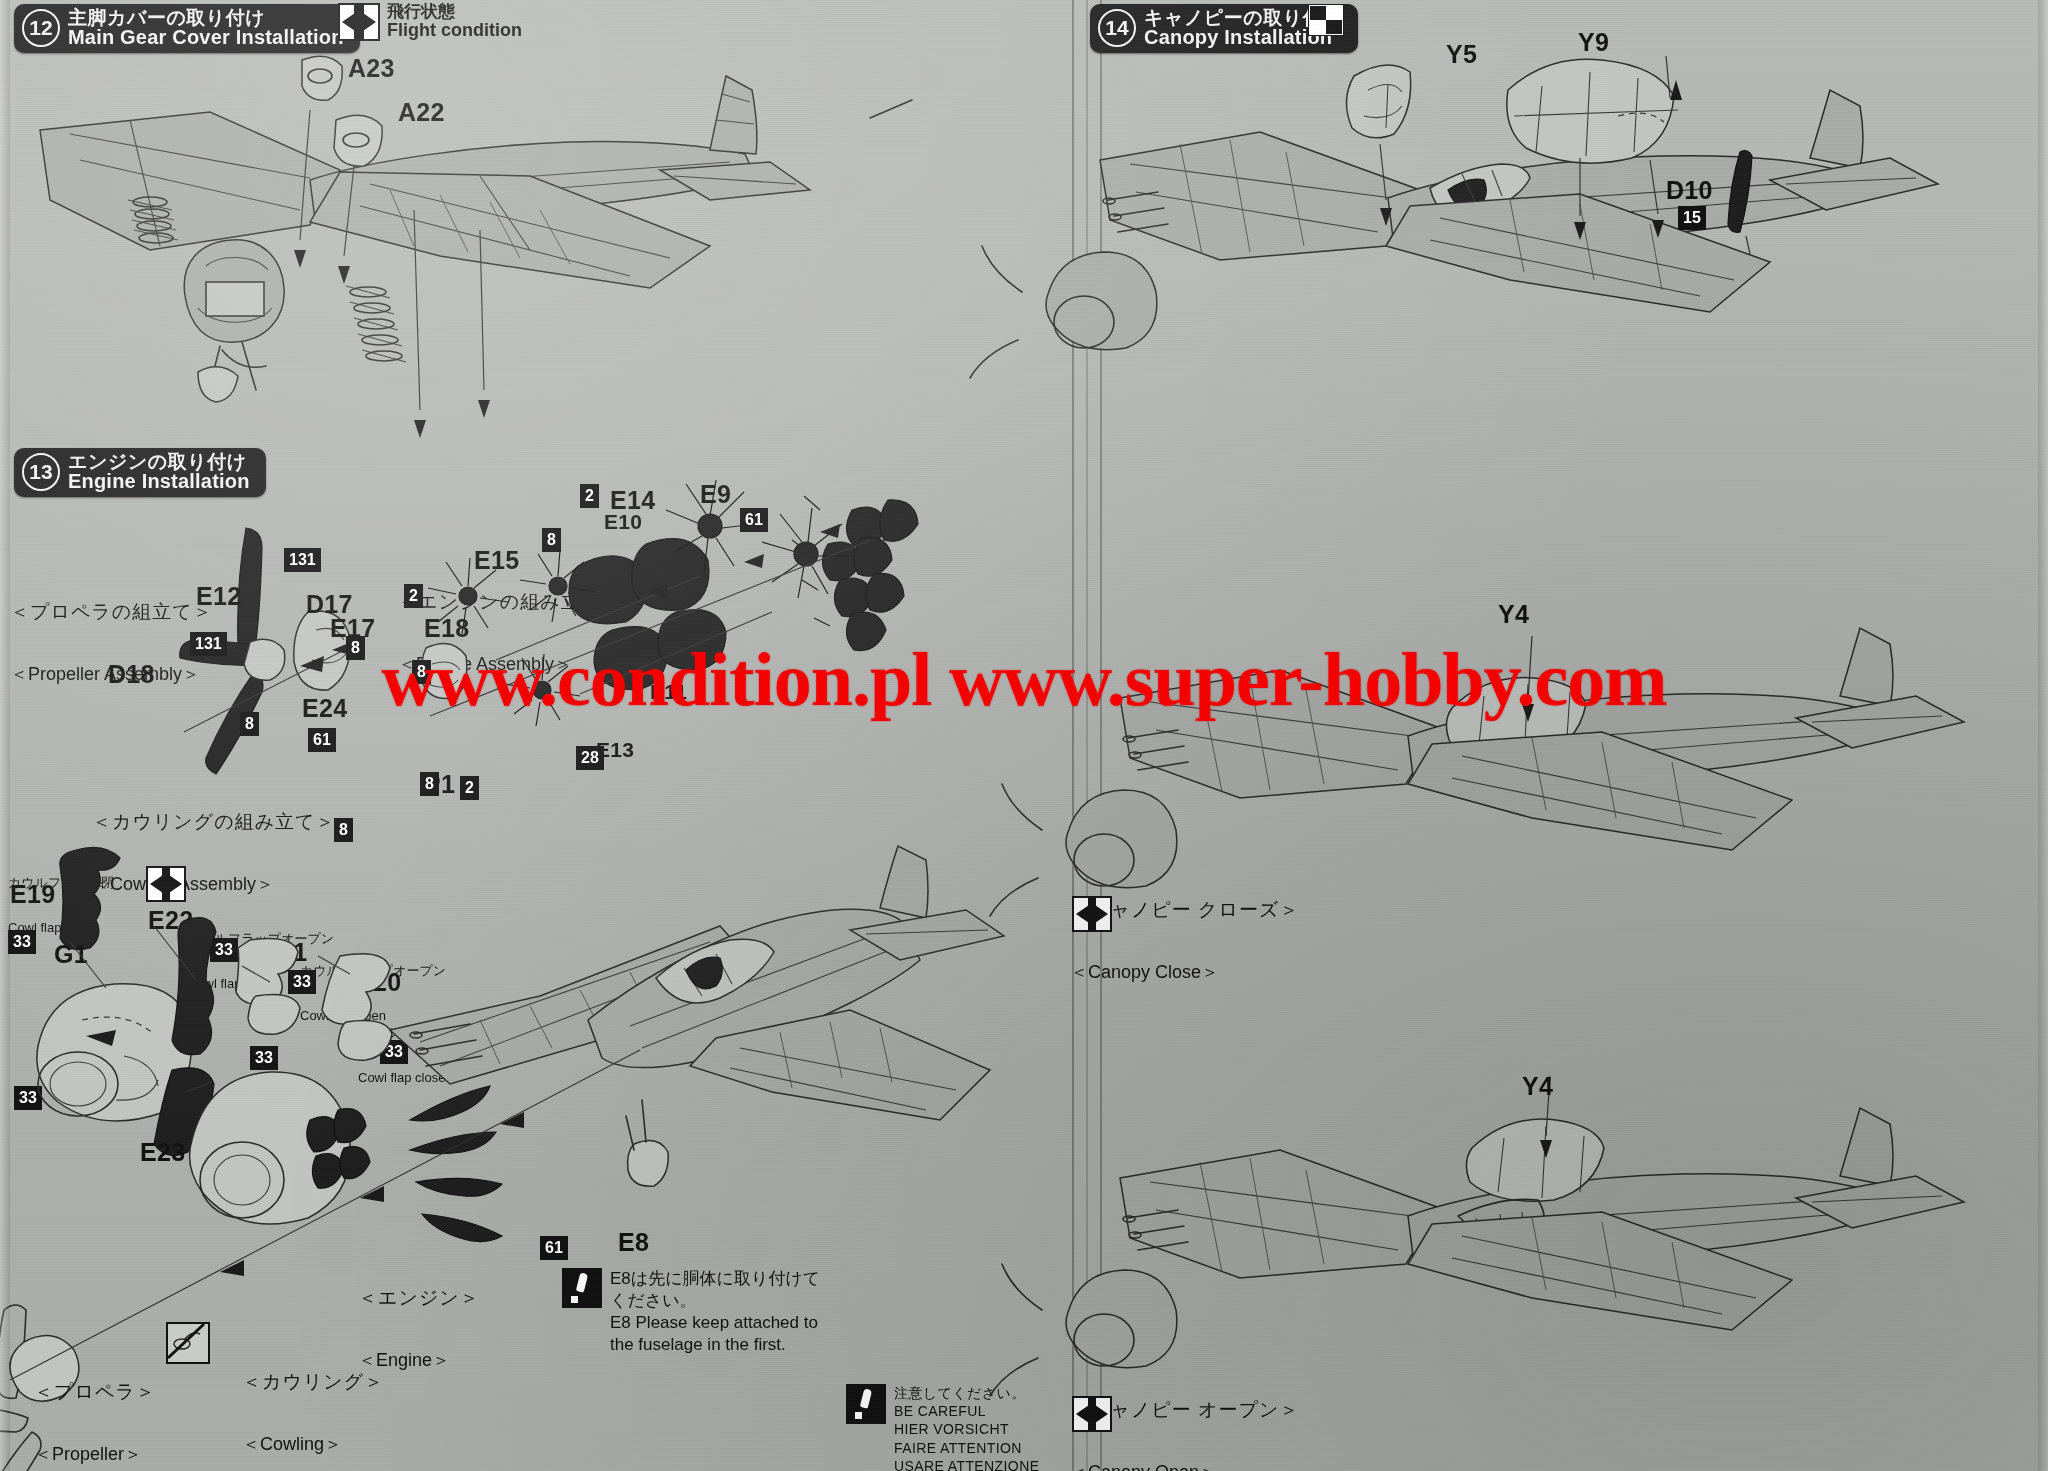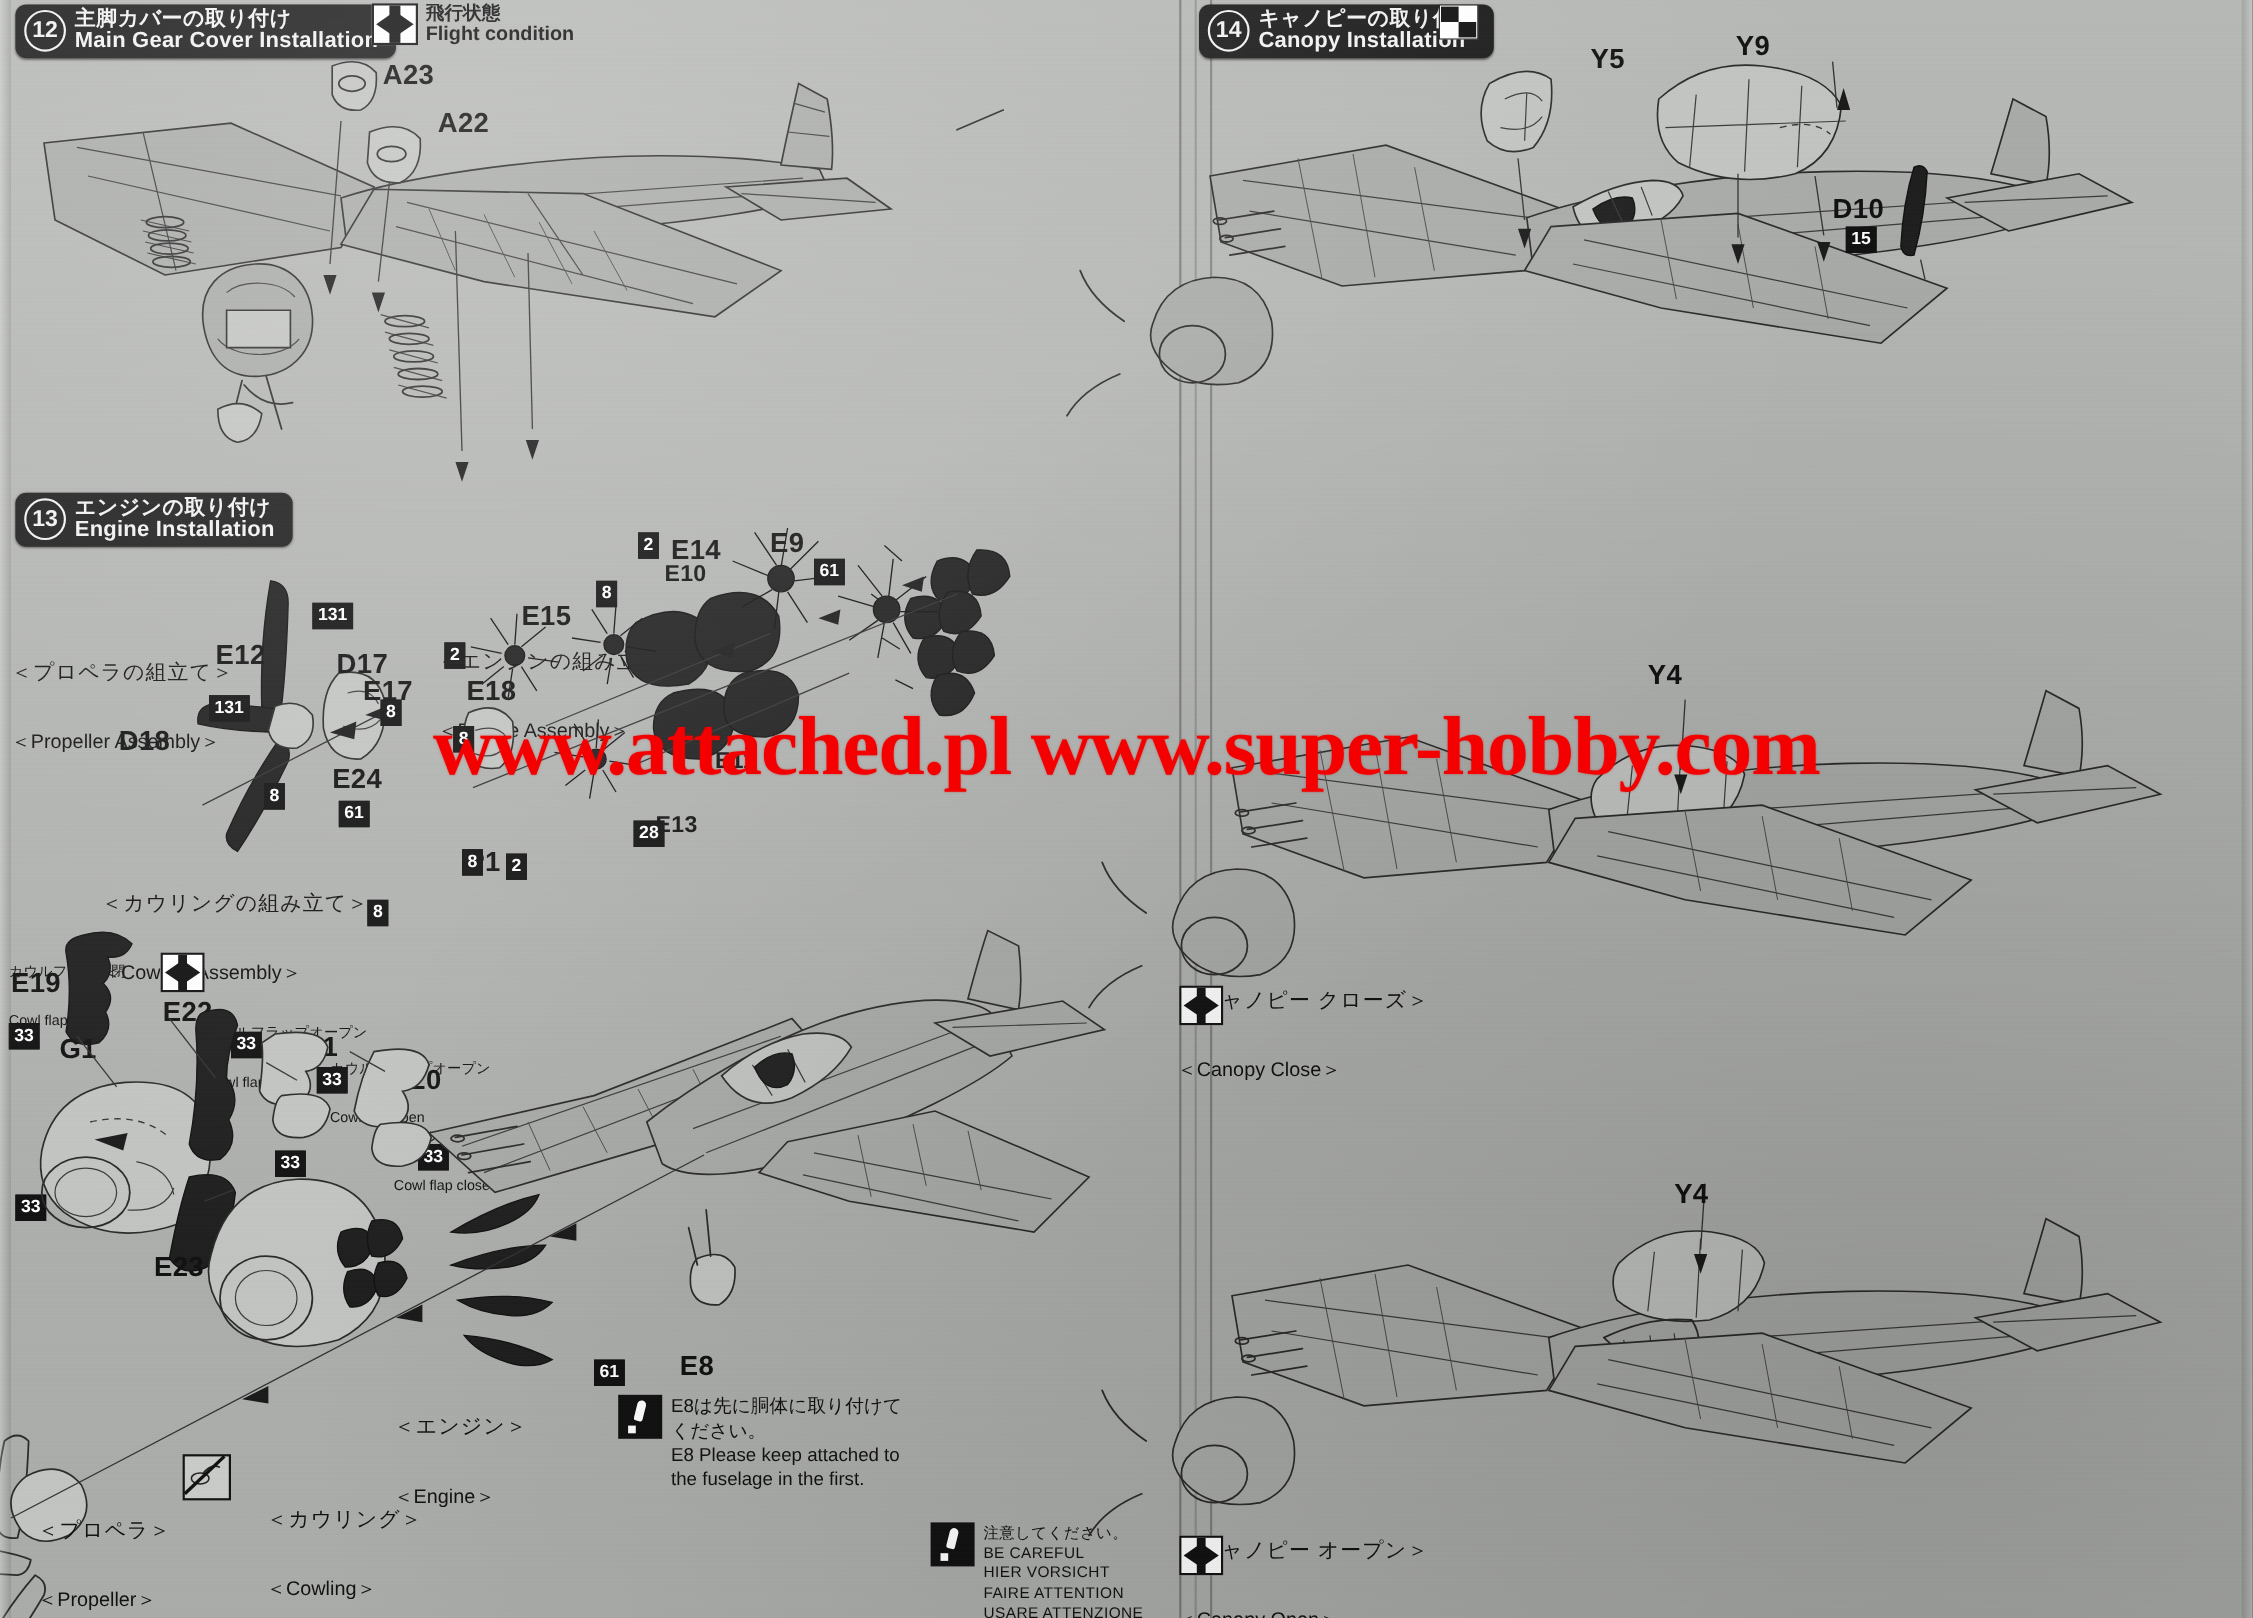--- a/index.html
+++ b/index.html
@@ -674,16 +674,16 @@
   <div class="lbl part" style="left:1522px;top:1072px;">Y4</div>
 
   <div class="lbl sec" style="left:1070px;top:1356px;">
     <span class="jp">＜キャノピー オープン＞</span>
     <span class="en">＜Canopy Open＞</span>
   </div>
   <div class="arrow-box" style="position:absolute;left:1072px;top:1396px;width:36px;height:32px;">
       <div class="hb"></div>
     </div>
 
-  <div class="wm">www.attached.pl www.super-hobby.com</div>
+  <div class="wm">www.condition.pl www.super-hobby.com</div>
 
   <div id="grain"></div>
 </div>
 
 </body></html>

